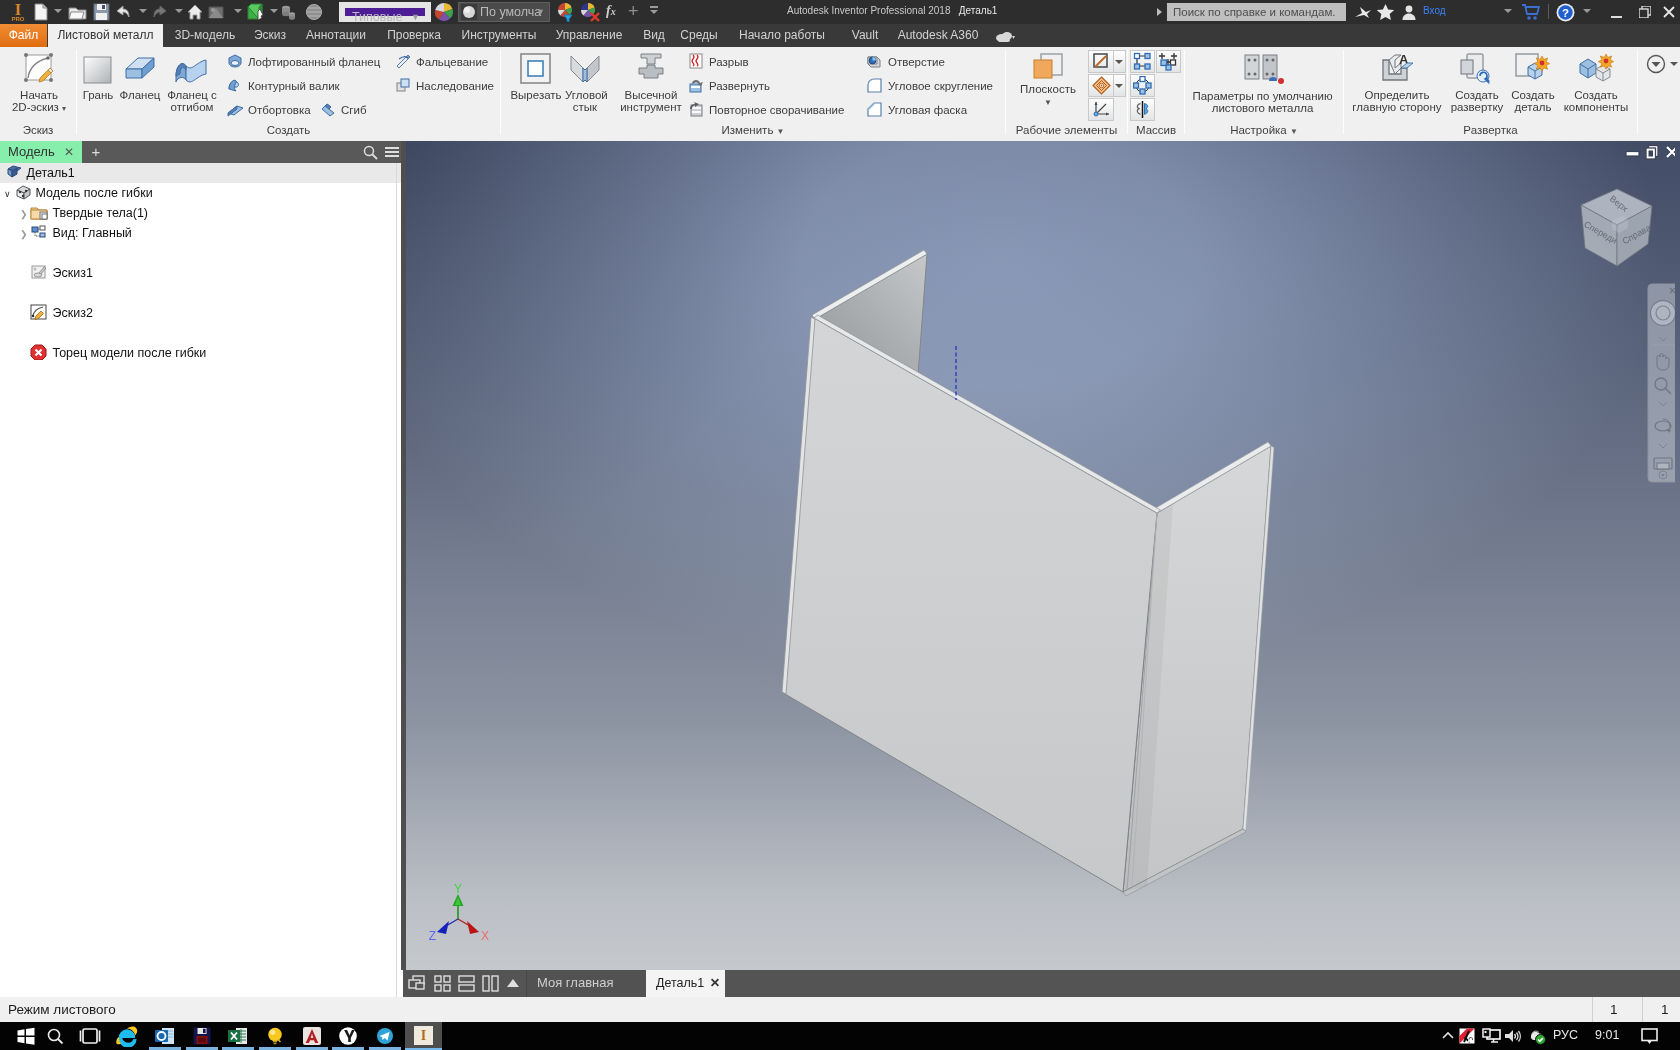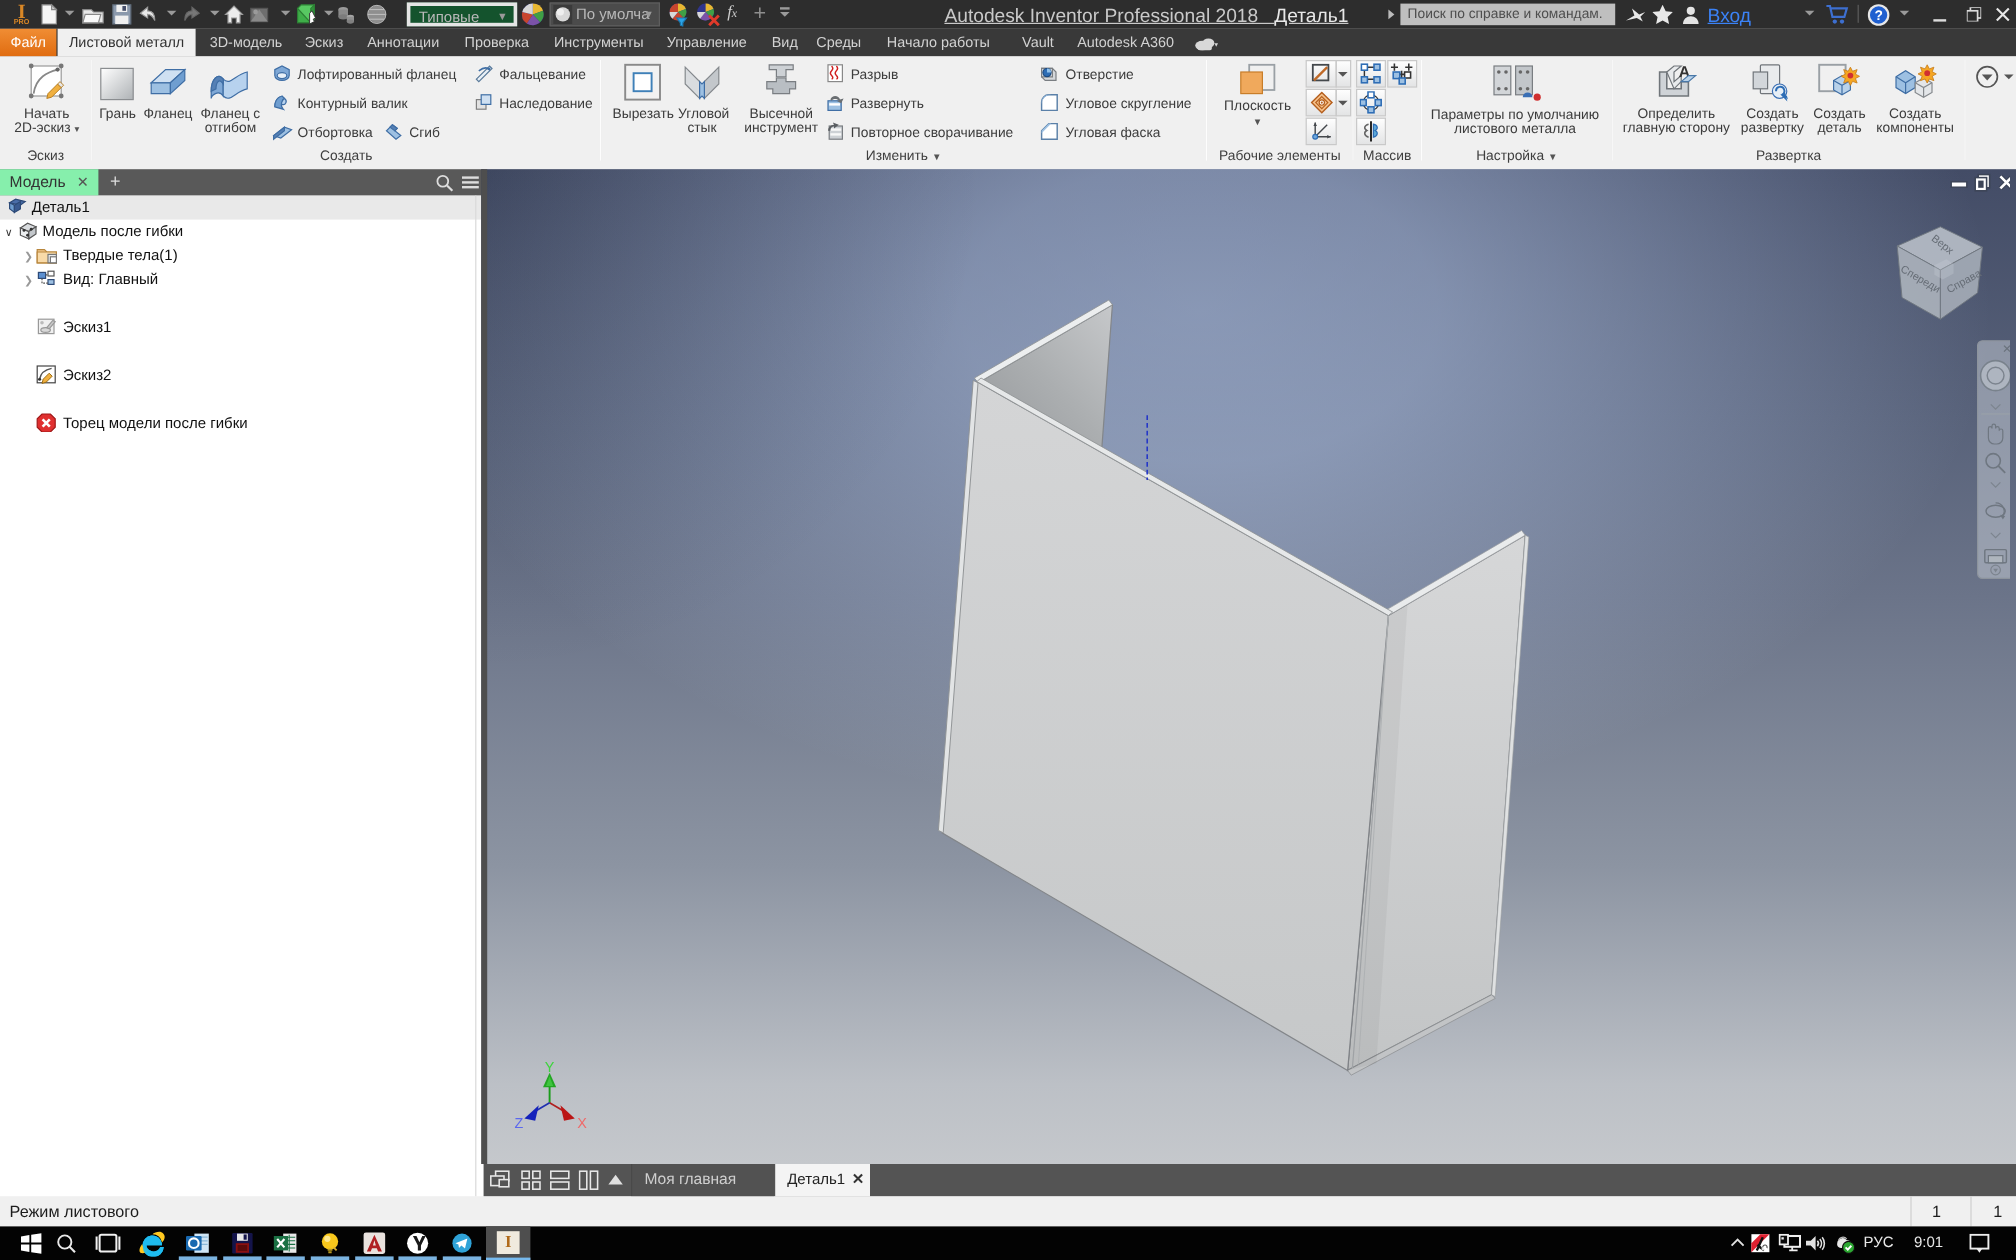--- a/index.html
+++ b/index.html
@@ -1,20 +1,20 @@
 <!DOCTYPE html>
 <html><head><meta charset="utf-8">
 <style>
 *{margin:0;padding:0;box-sizing:border-box;}
 html,body{width:1680px;height:1050px;overflow:hidden;}
 body{font-family:"Liberation Sans",sans-serif;position:relative;background:#f0f0f0;}
 .abs{position:absolute;}
 
 #titlebar{position:absolute;left:0;top:0;width:1680px;height:24px;background:#2d2d2d;}
-#titlebar .ttl{position:absolute;top:5px;font-size:16px;color:#c9c9c9;white-space:nowrap;text-decoration:underline;}
+#titlebar .ttl{position:absolute;top:5px;font-size:10px;color:#c9c9c9;white-space:nowrap;}
 .qat{position:absolute;top:3px;}
 .caret{position:absolute;top:9px;width:0;height:0;border-left:4px solid transparent;border-right:4px solid transparent;border-top:4px solid #9a9a9a;}
 #searchbox{position:absolute;left:1167px;top:3px;width:179px;height:18px;background:#bfbfbf;color:#4e4e4e;font-size:11.5px;line-height:18px;padding-left:6px;}
 .winbtn{position:absolute;top:0;height:24px;color:#dcdcdc;font-size:14px;text-align:center;line-height:24px;}
 
 #tabrow{position:absolute;left:0;top:24px;width:1680px;height:23px;background:#393939;}
 #tabrow .tab{position:absolute;top:0;height:23px;font-size:12px;line-height:23px;color:#d2d2d2;text-align:center;}
 #tabrow .file{left:0;width:47px;background:linear-gradient(#f08d34,#e06c10);color:#fff;}
 #tabrow .active{background:#f0f0f0;color:#333;}
 
@@ -107,21 +107,21 @@
       <ellipse cx="12" cy="11" rx="3" ry="1.8" fill="#a5a5a5"></ellipse>
       <rect x="9" y="11" width="6" height="4" fill="#909090"></rect>
       <ellipse cx="12" cy="15" rx="3" ry="1.8" fill="#808080"></ellipse>
     </svg>
 
   <svg class="qat" style="left:305px;" width="18" height="18">
       <circle cx="9" cy="9" r="7.5" fill="#8f8f8f" stroke="#6a6a6a"></circle>
       <path d="M9 1.5 a7.5 7.5 0 0 1 0 15 M9 1.5 a7.5 7.5 0 0 0 0 15 M1.5 9 h15 M3 5 h12 M3 13 h12" stroke="#c9c9c9" fill="none" stroke-width="0.7"></path>
     </svg>
 
-  <div class="abs" style="left:339px;top:2px;width:92px;height:20px;background:#14532d;border:3px solid #e5e5e5;color:#b9b9b9;font-size:12.5px;line-height:18px;padding-left:7px;">Типовые<span style="position:absolute;right:5px;top:0;color:#9a9a9a;font-size:9px;">▼</span></div>
+  <div class="abs" style="left:339px;top:2px;width:92px;height:20px;background:#4c1d95;border:6px solid #e5e5e5;color:#b9b9b9;font-size:12.5px;line-height:18px;padding-left:7px;">Типовые<span style="position:absolute;right:5px;top:0;color:#9a9a9a;font-size:9px;">▼</span></div>
 
   <svg class="qat" style="left:434px;top:2px;" width="20" height="20">
       <circle cx="10" cy="10" r="9" fill="#30358c"></circle>
       <path d="M10 10 L10 1 A9 9 0 0 1 18.5 7 z" fill="#e8b832"></path>
       <path d="M10 10 L18.5 7 A9 9 0 0 1 16 16.5 z" fill="#3fa045"></path>
       <path d="M10 10 L16 16.5 A9 9 0 0 1 5 17.6 z" fill="#7b52a8"></path>
       <path d="M10 10 L5 17.6 A9 9 0 0 1 1.2 8 z" fill="#c8452e"></path>
       <path d="M10 10 L1.2 8 A9 9 0 0 1 10 1 z" fill="#d8d8d8"></path>
     </svg>
 
@@ -145,21 +145,21 @@
     </svg>
   <svg class="qat" style="left:579px;top:2px;" width="22" height="20">
       <circle cx="9" cy="8" r="7" fill="#30358c"></circle>
       <path d="M9 8 L9 1 A7 7 0 0 1 15.6 5.6 z" fill="#e8b832"></path>
       <path d="M9 8 L15.6 5.6 A7 7 0 0 1 13.6 13 z" fill="#3fa045"></path>
       <path d="M9 8 L13.6 13 A7 7 0 0 1 4.4 13.6 z" fill="#7b52a8"></path>
       <path d="M9 8 L4.4 13.6 A7 7 0 0 1 2 8 z" fill="#d8d8d8"></path>
       <path d="M12 11 l8 8 M20 11 l-8 8" stroke="#e03a2a" stroke-width="2.4"></path>
     </svg>
 
-  <div class="abs" style="left:606px;top:3px;color:#cdcdcd;font-size:14px;font-style:italic;font-family:'Liberation Serif',serif;">f<span style="font-size:10px;">x</span></div>
+  <div class="abs" style="left:606px;top:3px;color:#cdcdcd;font-size:14px;font-style:italic;font-family:'Liberation Serif',serif;font-weight:bold;">f<span style="font-size:10px;">x</span></div>
 
   <div class="abs" style="left:628px;top:1px;color:#8e8e8e;font-size:18px;">+</div>
   <div class="abs" style="left:650px;top:6px;width:8px;height:2px;background:#9a9a9a;"></div>
   <div class="caret" style="left:650px;top:10px;"></div>
 
   <div class="ttl" style="left:787px;">Autodesk Inventor Professional 2018&nbsp;&nbsp;&nbsp;<span style="color:#e8e8e8;">Деталь1</span></div>
 
   <div class="abs" style="left:1157px;top:8px;width:0;height:0;border-top:4px solid transparent;border-bottom:4px solid transparent;border-left:5px solid #bbb;"></div>
   <div id="searchbox">Поиск по справке и командам.</div>
 

